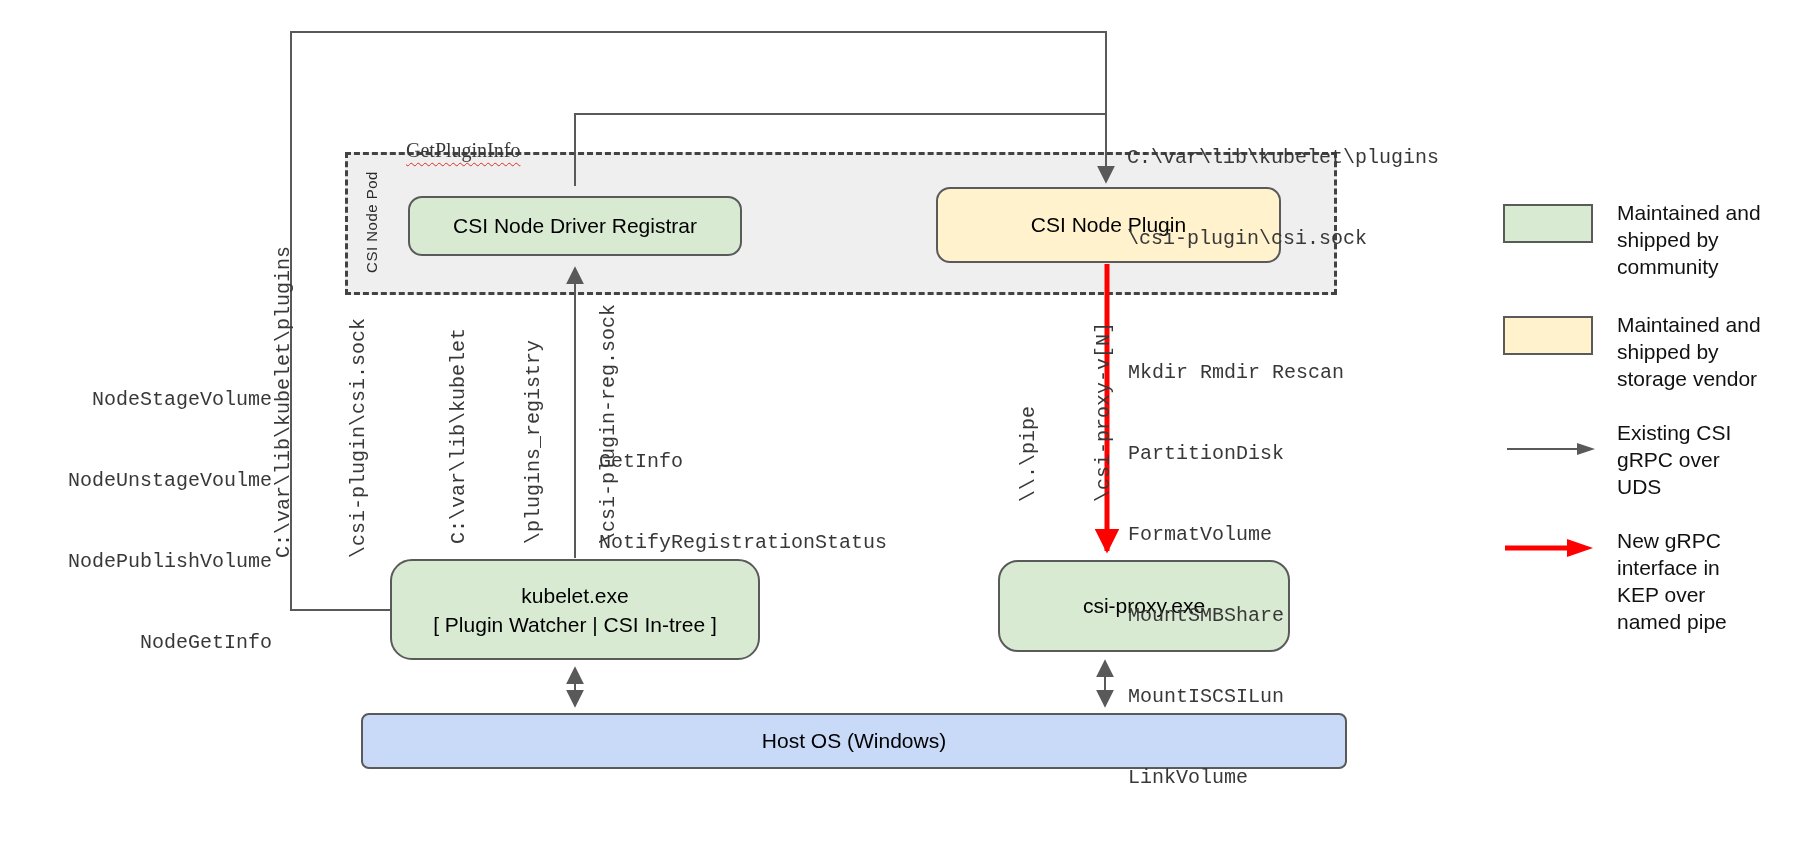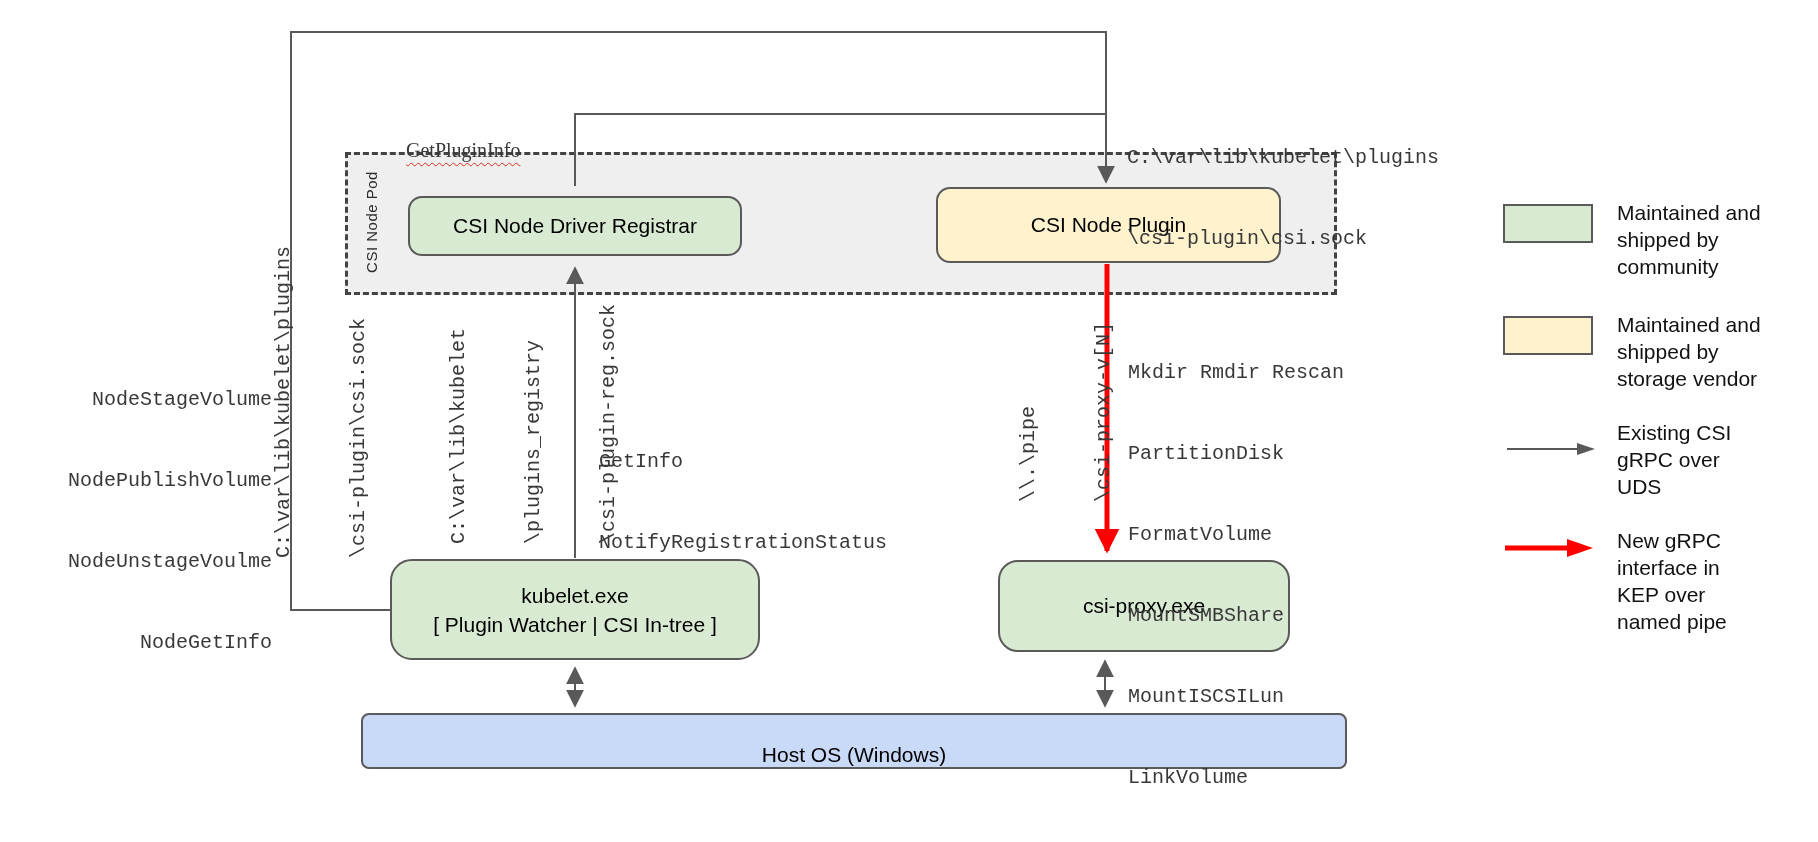--- a/index.html
+++ b/index.html
@@ -71,21 +71,21 @@
 
   <div class="box" style="left:390px; top:559px; width:370px; height:101px; background:#d9ead3; border-radius:22px; line-height:29px;">
     <div>kubelet.exe</div>
     <div>[ Plugin Watcher | CSI In-tree ]</div>
   </div>
 
   <div class="box" style="left:963px; top:560px; width:292px; height:92px; background:#d9ead3; border-radius:20px;margin-left:35px;">
     <div>csi-proxy.exe</div>
   </div>
 
-  <div class="box" style="left:361px; top:713px; width:986px; height:56px; background:#c9daf8; border-radius:8px;justify-content:flex-end;">
+  <div class="box" style="left:361px; top:713px; width:986px; height:56px; background:#c9daf8; border-radius:8px;">
     <div>Host OS (Windows)</div>
   </div>
 
   <div class="lbl mono" style="left:386px; top:110px;font-family:Liberation Serif, serif;">
     <span class="squiggly">GetPluginInfo</span>
   </div>
 
   <div class="lbl mono" style="left:1127px; top:90px;">
     <div>C:\var\lib\kubelet\plugins</div>
     <div>\csi-plugin\csi.sock</div>
@@ -107,22 +107,22 @@
     <div>\csi-proxy-v[N]</div>
   </div>
 
   <div class="lbl mono" style="left:599px; top:394px;">
     <div>GetInfo</div>
     <div>NotifyRegistrationStatus</div>
   </div>
 
   <div class="lbl mono list" style="left:20px; top:332px; width:252px; text-align:right;">
     <div>NodeStageVolume</div>
+    <div>NodeUnstageVoulme</div>
     <div>NodePublishVolume</div>
-    <div>NodeUnstageVoulme</div>
     <div>NodeGetInfo</div>
     
     
   </div>
 
   <div class="lbl mono list" style="left:1128px; top:305px;">
     <div>Mkdir Rmdir Rescan</div>
     <div>PartitionDisk</div>
     <div>FormatVolume</div>
     <div>MountSMBShare</div>

